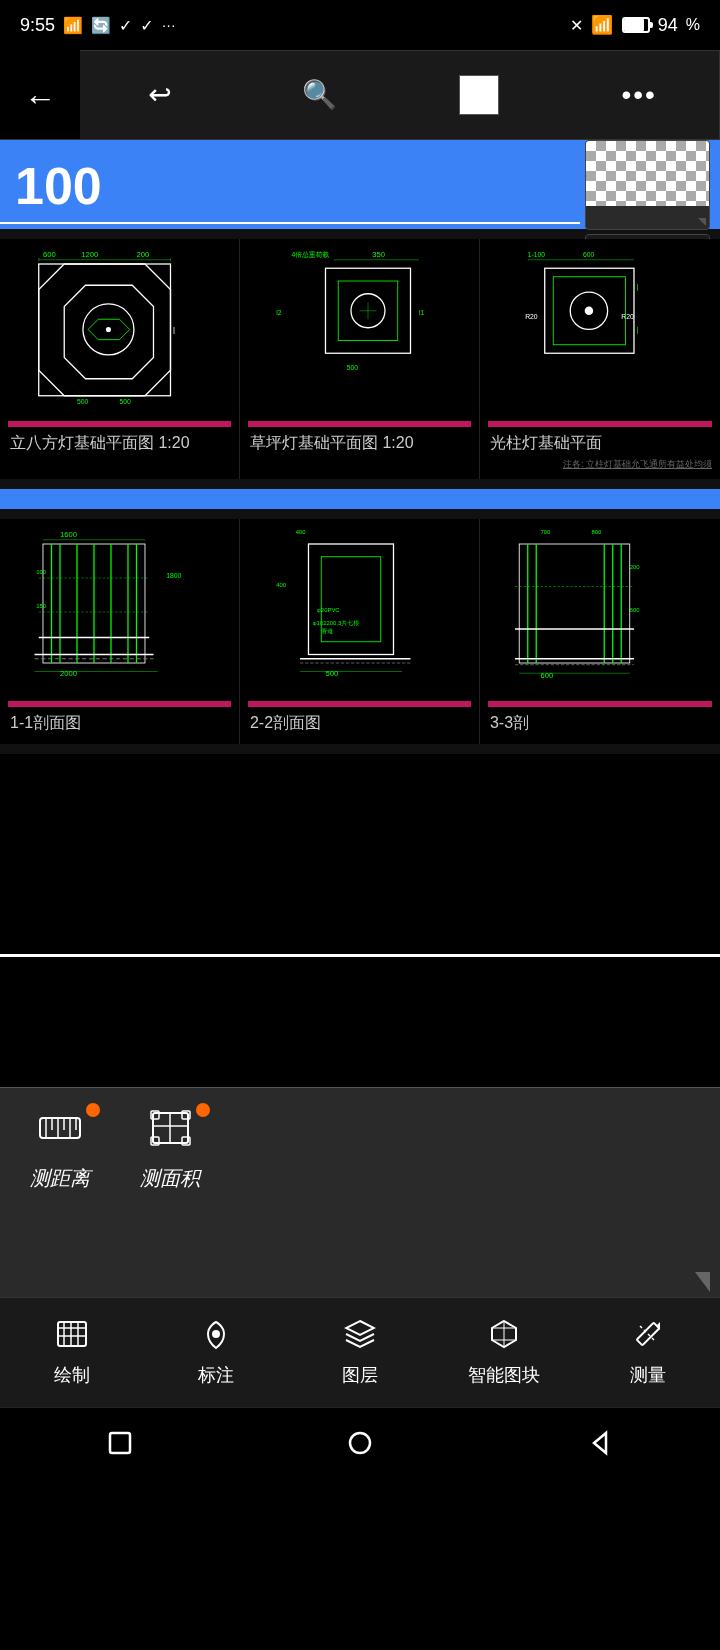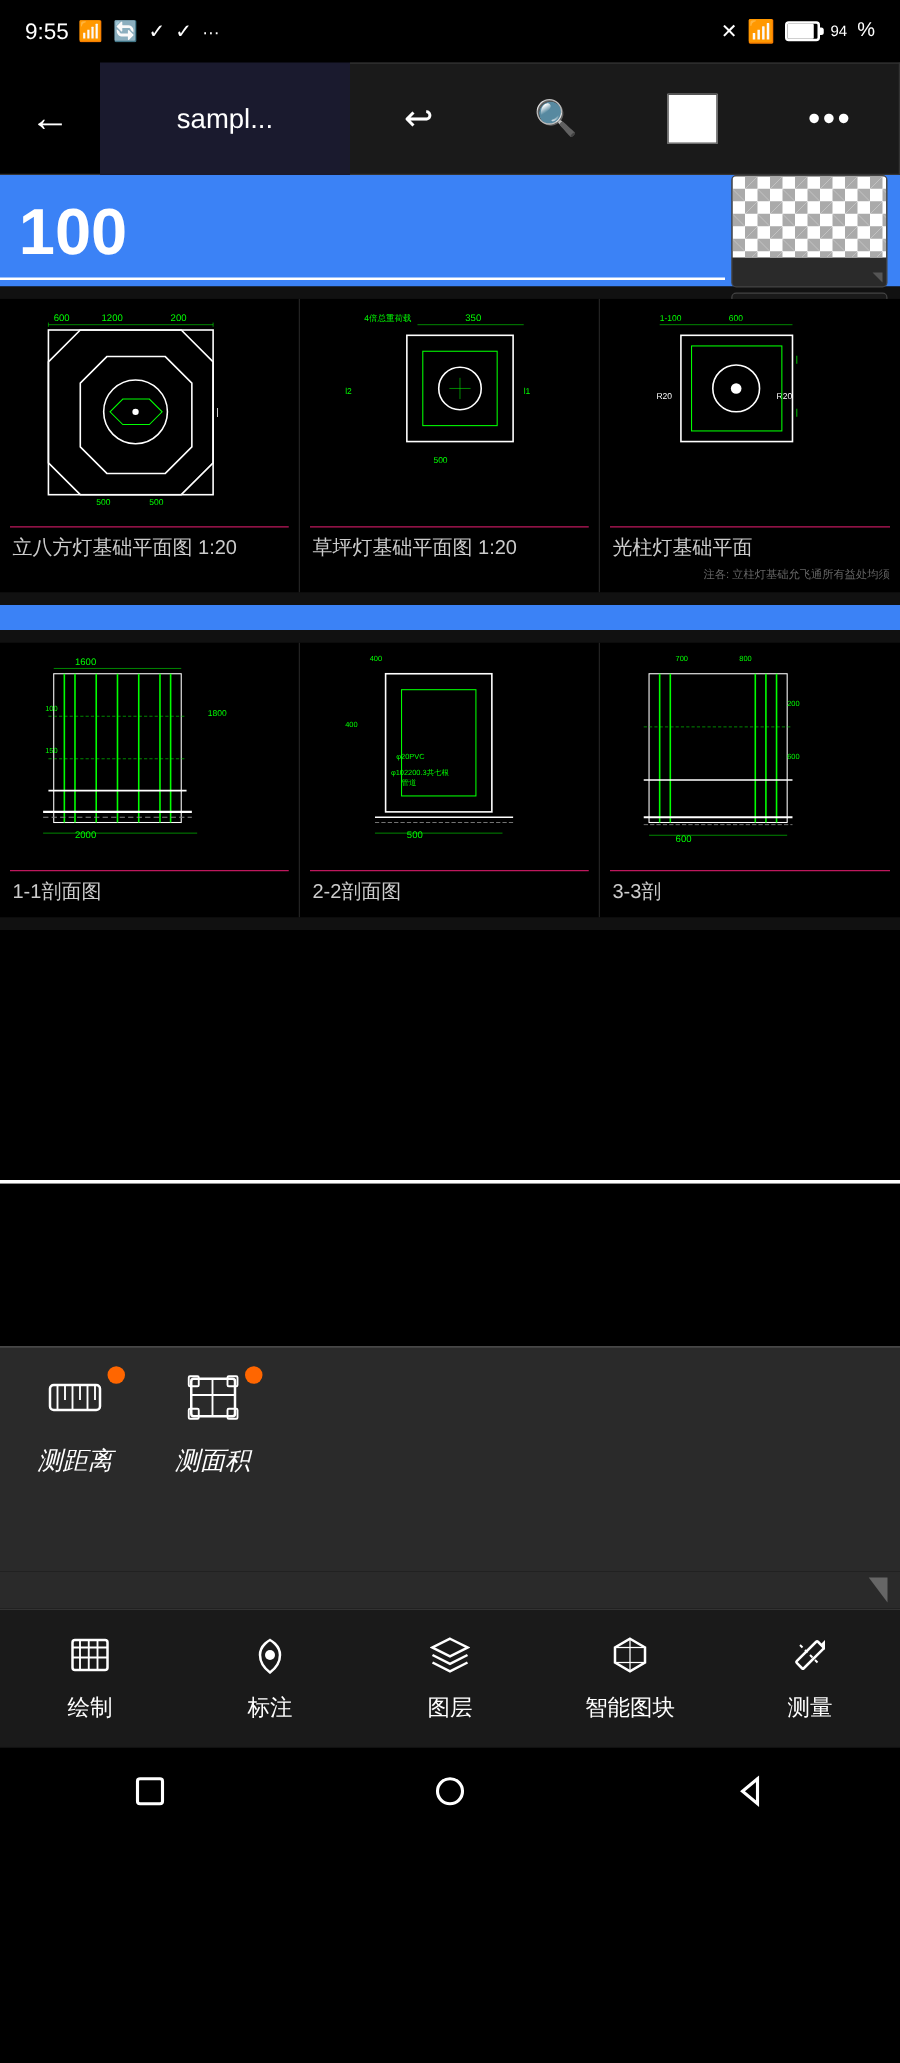--- a/index.html
+++ b/index.html
@@ -228,21 +228,21 @@
       align-items: flex-start;
       justify-content: center;
       position: relative;
     }
 
     .drawing-label {
       text-align: left;
       font-size: 16px;
       color: #ccc;
       padding: 6px 2px 2px 2px;
-      border-top: 1px solid #be185d;
+      border-top: 6px solid #be185d;
       margin-top: 4px;
     }
     .drawing-sublabel {
       text-align: right;
       font-size: 10px;
       color: #666;
     }
 
     
     .bottom-popup {
@@ -367,31 +367,28 @@
     <span style="font-size:16px;">✓</span>
     <span style="font-size:16px;">✓</span>
     <span style="font-size:14px;">···</span>
   </div>
   <div class="status-right">
     <span style="font-size:16px;">✕</span>
     <span style="font-size:18px;">📶</span>
     <span class="battery-icon">
       <div class="battery-fill"></div>
     </span>
-    <span style="font-size:12px;">94</span>
+    <span style="font-size:18px;">94</span>
       <span style="font-size:16px;">%</span>
   </div>
 </div>
 
 <div class="nav-bar">
   <div class="nav-back">
     <span style="font-size:32px; color:#fff;">←</span>
-  </div>
-  <div class="nav-title-tab">
-    <span>sampl...</span>
   </div>
   <div class="nav-actions">
     <div class="nav-action-btn">
       <span style="font-size:28px;">↩</span>
     </div>
     <div class="nav-action-btn">
       <span style="font-size:28px;">🔍</span>
     </div>
     <div class="nav-action-btn">
       <div class="color-box"></div>
@@ -523,21 +520,21 @@
             <circle cx="77" cy="75" r="22" fill="none" stroke="#fff" stroke-width="1.5"></circle>
             <circle cx="77" cy="75" r="5" fill="#fff"></circle>
 
             <text x="133" y="50" fill="#00ff00" font-size="8">|</text>
             <text x="133" y="100" fill="#00ff00" font-size="8">|</text>
           </svg>
         </div>
         <div class="drawing-label">
           <span>光柱灯基础平面</span>
         </div>
-        <div class="drawing-sublabel" style="font-size:9px; color:#666; margin-top:2px;">注各: 立柱灯基础允飞通所有益处均须</div>
+        <div class="drawing-sublabel" style="font-size:9px; color:#666; margin-top:2px;text-decoration:underline;">注各: 立柱灯基础允飞通所有益处均须</div>
       </div>
     </div>
   </div>
 
   <div class="drawings-section" style="margin-top:20px;">
     <div class="drawings-row">
 
       <div class="drawing-cell">
         <div class="drawing-canvas">
           <svg viewBox="0 0 200 200" width="100%" height="100%">

